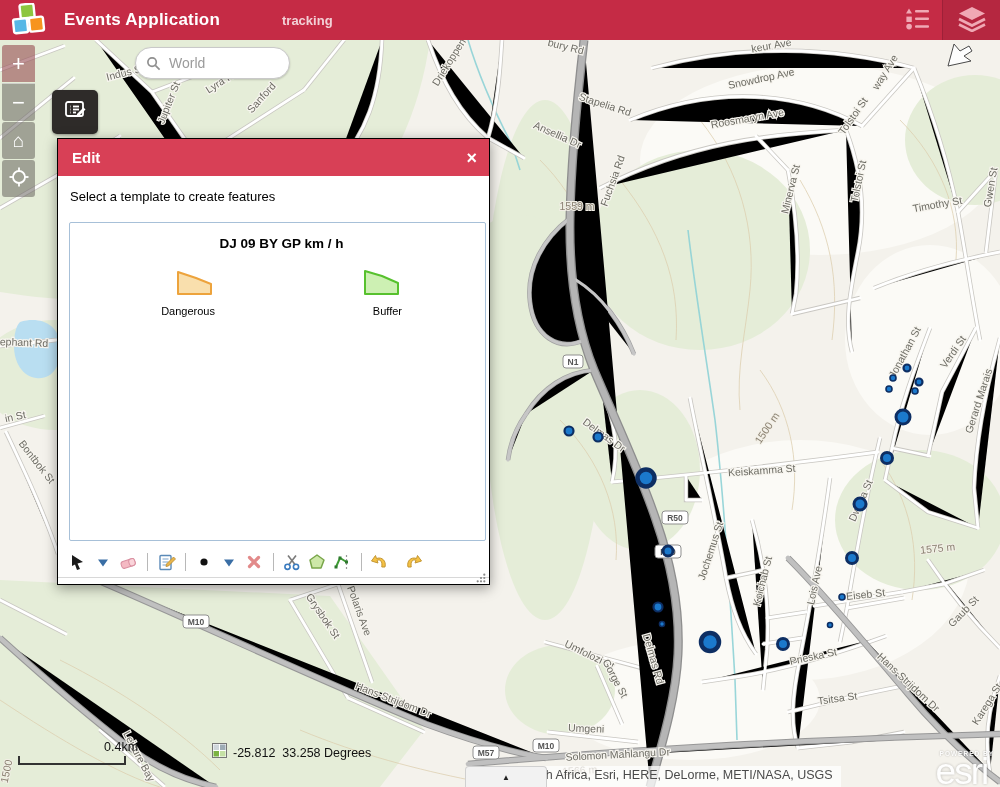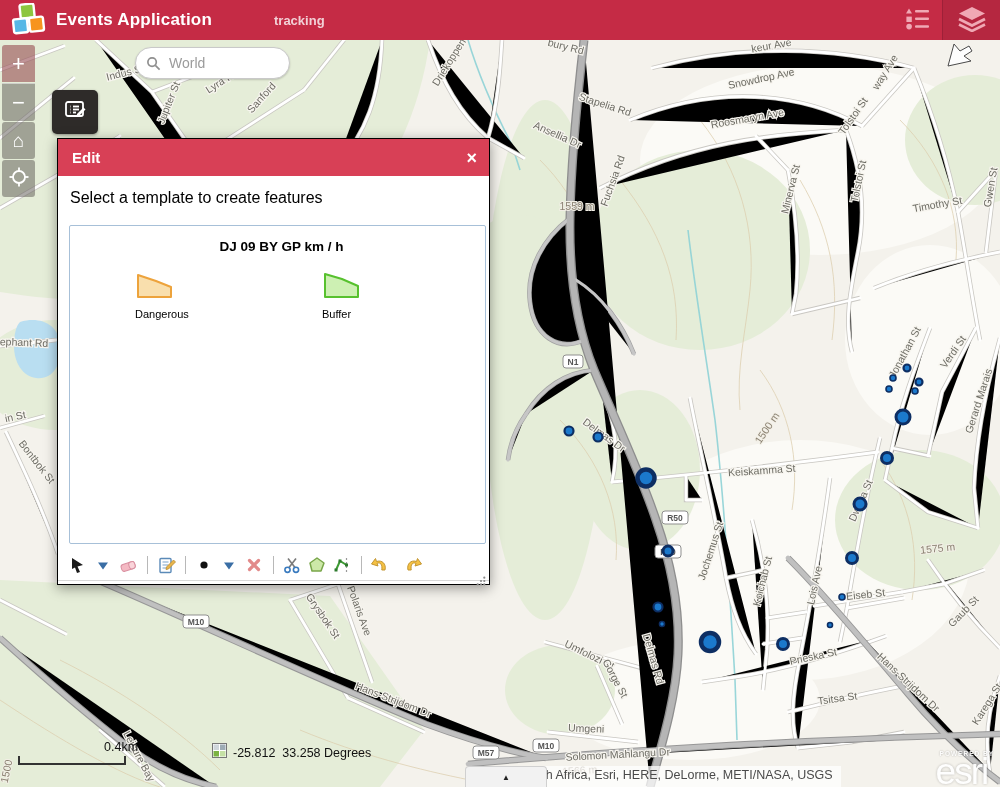--- a/index.html
+++ b/index.html
@@ -3,21 +3,21 @@
 <meta charset="utf-8">
 <style>
   html,body{margin:0;padding:0;}
   body{width:1000px;height:787px;overflow:hidden;position:relative;
        font-family:"Liberation Sans",sans-serif;background:#f4f2ec;}
 
   
   .app-header{position:absolute;top:0;left:0;right:0;height:40px;background:#c52b45;
               display:flex;align-items:center;z-index:50;}
   .logo{margin-left:8px;width:40px;height:36px;display:flex;align-items:center;justify-content:center;}
-  .app-title{color:#fff;font-size:17px;font-weight:bold;margin-left:8px;letter-spacing:.2px;}
+  .app-title{color:#fff;font-size:17px;font-weight:bold;margin-left:16px;letter-spacing:.2px;}
   .app-subtitle{color:rgba(255,255,255,.78);font-size:13px;font-weight:bold;margin-left:62px;}
   .header-right{margin-left:auto;display:flex;height:40px;}
   .hbtn{width:50px;height:40px;display:flex;align-items:center;justify-content:center;cursor:pointer;}
   .hbtn.layers{width:57px;background:#b52740;border-left:1px solid #9e2038;}
 
   
   #map{position:absolute;top:40px;left:0;width:1000px;height:747px;overflow:hidden;}
   #map-svg{position:absolute;top:0;left:0;}
 
   .urban{fill:#fbfaf6;}
@@ -66,27 +66,27 @@
   .launcher{position:absolute;left:52px;top:50px;width:46px;height:44px;background:#2e2b29;
             border-radius:5px;display:flex;align-items:center;justify-content:center;
             box-shadow:0 1px 3px rgba(0,0,0,.4);cursor:pointer;z-index:10;}
 
   
   .dialog{position:absolute;left:57px;top:98px;width:431px;height:445px;background:#fff;
           border:1px solid #000000;box-shadow:0 3px 12px rgba(0,0,0,.4);z-index:20;}
   .dialog-header{height:37px;background:#d84056;display:flex;align-items:center;color:#fff;}
   .dialog-title{font-size:15px;font-weight:bold;margin-left:14px;}
   .dialog-close{margin-left:auto;margin-right:12px;font-size:18px;font-weight:bold;cursor:pointer;line-height:1;}
-  .instruction{margin:13px 12px 0 12px;font-size:16px;color:#000;}
+  .instruction{margin:13px 12px 0 12px;font-size:13px;color:#000;}
   .template-box{margin:18px 0 0 11px;width:407px;height:317px;border:1px solid #a7c0d8;
                 border-radius:2px;overflow:hidden;background:#fff;padding-left:8px;}
   .tpl-title{text-align:center;margin-top:13px;font-size:13.5px;font-weight:bold;color:#000;}
   .tpl-sub{text-align:center;margin-top:21px;font-size:13.5px;font-weight:bold;color:#000;}
   .tpl-row{display:flex;margin-top:16px;}
-  .tpl-item{width:80px;display:flex;flex-direction:column;align-items:flex-start;cursor:pointer;}
+  .tpl-item{width:80px;display:flex;flex-direction:column;align-items:flex-end;cursor:pointer;}
   .tpl-item.first{margin-left:57px;}
   .tpl-item.second{margin-left:107px;}
   .tpl-label{font-size:11px;color:#000;margin-top:8px;}
   .swatch polygon{stroke-width:2;stroke-linejoin:round;}
 
   .edit-toolbar{margin-top:6px;height:30px;display:flex;align-items:center;padding:0 8px;
                 border-bottom:1px solid #d8d8d8;background:#fff;}
   .tool{width:24px;height:24px;display:flex;align-items:center;justify-content:center;
         cursor:pointer;margin-right:1px;}
   .tsep{border-left:1px solid #b8b8b8;height:18px;margin:0 6px;}

